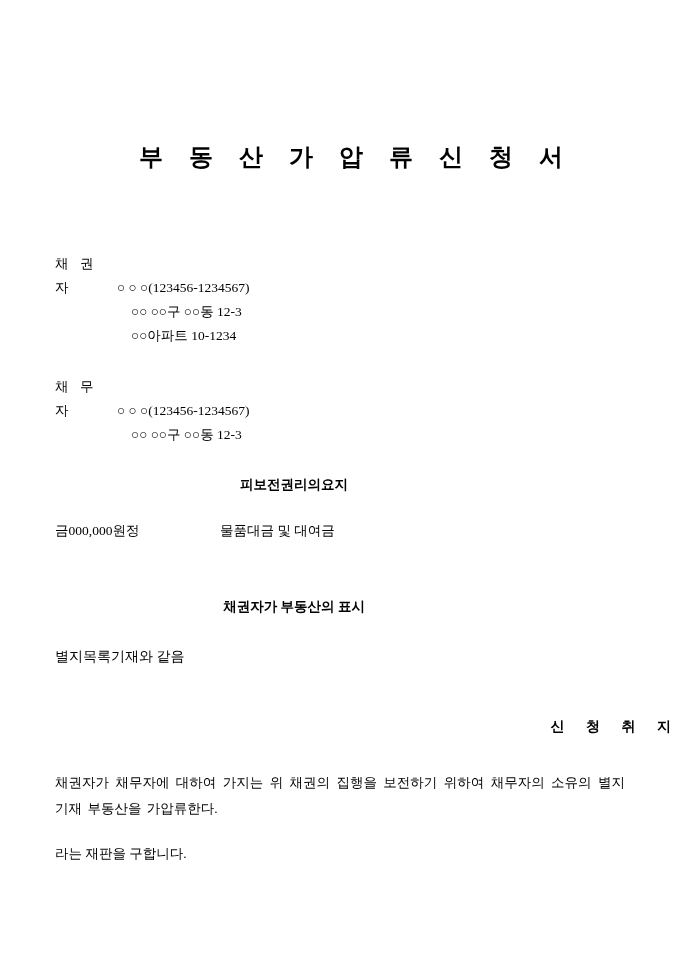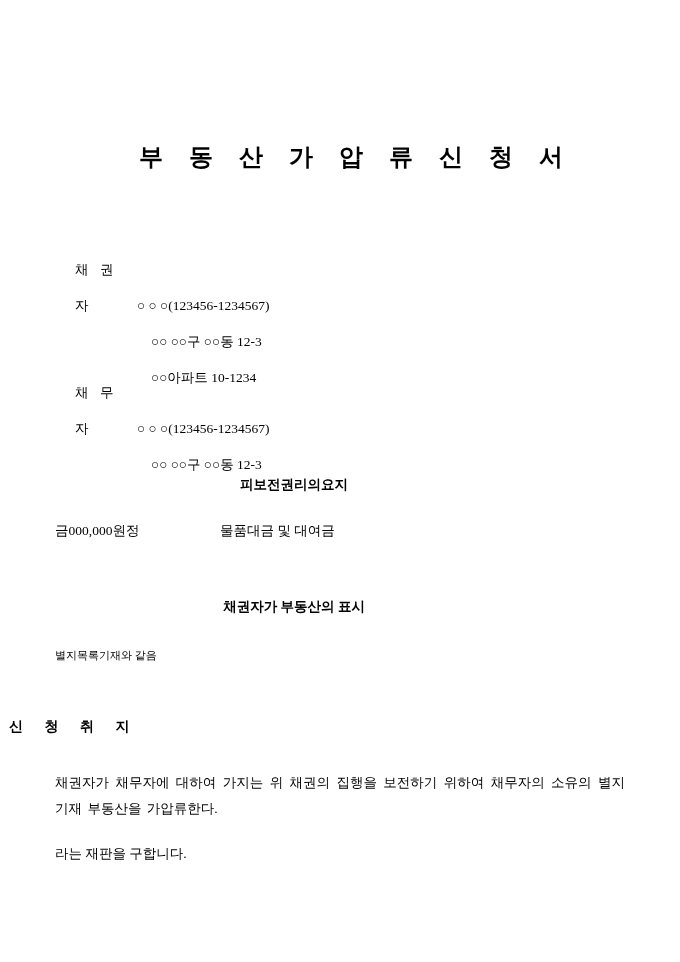--- a/index.html
+++ b/index.html
@@ -29,22 +29,21 @@
     font-size: 24px;
     font-weight: bold;
     letter-spacing: 10px;
     text-indent: 10px;
     font-family: "Liberation Serif", "DejaVu Serif", serif;
   }
 
   .block {
     position: absolute;
     font-size: 13.5px;
-    line-height: 36px;
-    margin-left: 20px;
+    line-height: 24px;
   }
 
   
   .party {
     left: 55px;
   }
   .party .label {
     display: inline-block;
     width: 62px;
     letter-spacing: 4px;
@@ -68,21 +67,21 @@
     font-size: 13.5px;
     font-weight: bold;
   }
   .head-gist { top: 476px; }
   .head-prop { top: 598px; }
 
   .head-purpose {
     position: absolute;
     left: 0;
     width: 680px;
-    text-align: left;
+    text-align: right;
     top: 718px;
     font-size: 14px;
     font-weight: bold;
     letter-spacing: 9px;
     text-indent: 9px;
   }
 
   .amount-row {
     position: absolute;
     top: 522px;
@@ -96,21 +95,21 @@
     width: 165px;
   }
   .amount-row .reason {
     display: inline-block;
   }
 
   .prop-desc {
     position: absolute;
     top: 648px;
     left: 55px;
-    font-size: 11px;
+    font-size: 14px;
   }
 
   .purpose-body {
     position: absolute;
     top: 770px;
     left: 55px;
     width: 570px;
     font-size: 13.5px;
     line-height: 26px;
     text-align: justify;

